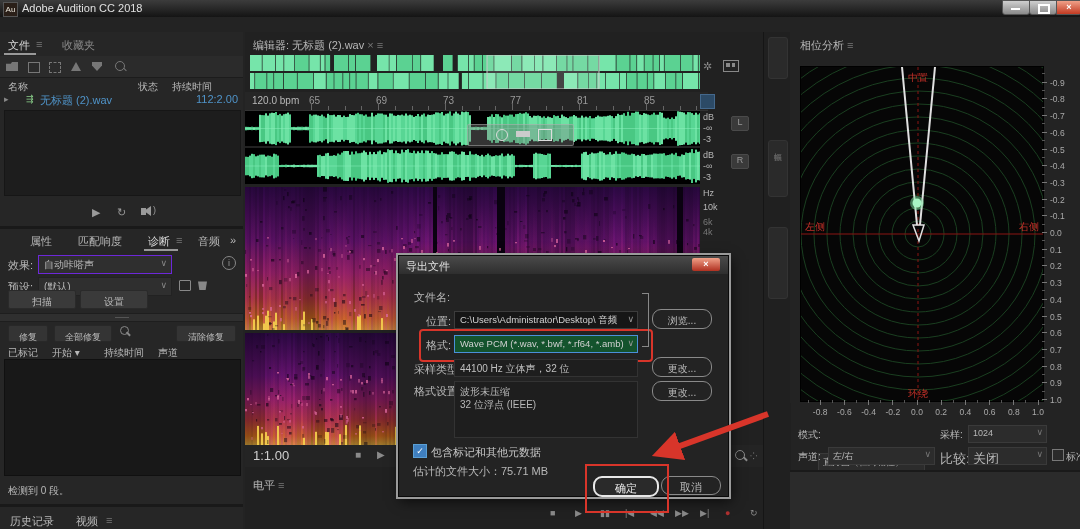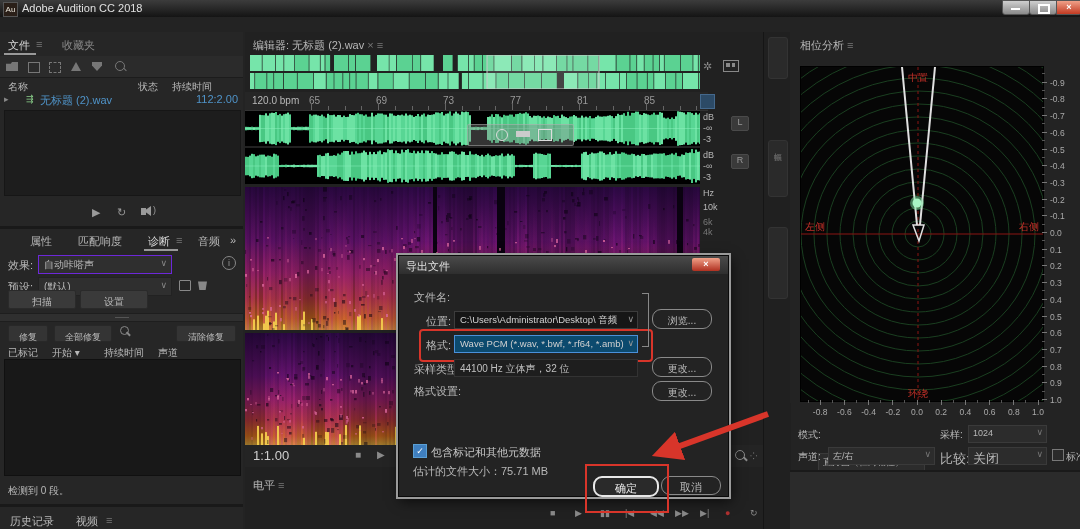--- a/index.html
+++ b/index.html
@@ -2784,35 +2784,39 @@
     <span class="abs txt dim" style="left:15px;top:34px;">文件名:</span>
 
     <span class="abs txt dim" style="left:27px;top:58px;">位置:</span>
     <div class="abs clip" style="left:55px;top:55px;width:182px;height:16px;background:#161616;border:1px solid #3c3c3c;">
         <span class="abs txt" style="left:5px;top:2px;color:#d0d0d0;font-size:9.5px;">C:\Users\Administrator\Desktop\ 音频</span>
         <span class="abs" style="right:3px;top:2px;color:#999;font-size:9px;">∨</span>
       </div>
     <div class="abs" style="left:253px;top:53px;width:58px;height:18px;border:1px solid #8a8a8a;border-radius:9px;text-align:center;"><span class="txt dim" style="font-size:10px;line-height:18px;">浏览...</span></div>
 
     <span class="abs txt dim" style="left:27px;top:82px;">格式:</span>
-    <div class="abs clip" style="left:55px;top:79px;width:182px;height:16px;background:#0c4a6e;border:1px solid #4a90d9;">
+    <div class="abs clip" style="left:55px;top:79px;width:182px;height:16px;background:#14532d;border:1px solid #4a90d9;">
         <span class="abs txt" style="left:5px;top:2px;color:#d0d0d0;font-size:9.5px;">Wave PCM (*.wav, *.bwf, *.rf64, *.amb)</span>
         <span class="abs" style="right:3px;top:2px;color:#999;font-size:9px;">∨</span>
       </div>
     <div class="abs" style="left:20px;top:73px;width:230px;height:29px;border:2px solid #d8352a;border-radius:4px;"></div>
 
     <div class="abs" style="left:243px;top:37px;width:6px;height:52px;border-right:1px solid #888;border-top:1px solid #888;border-bottom:1px solid #888;"></div>
 
     <span class="abs txt dim" style="left:15px;top:106px;">采样类型:</span>
     <div class="abs clip" style="left:55px;top:103px;width:182px;height:16px;background:#1e1e1e;border:1px solid #333;">
         <span class="abs txt" style="left:5px;top:2px;color:#c0c0c0;font-size:10px;">44100 Hz 立体声，32 位</span>
       </div>
     <div class="abs" style="left:253px;top:101px;width:58px;height:18px;border:1px solid #8a8a8a;border-radius:9px;text-align:center;"><span class="txt dim" style="font-size:10px;line-height:18px;">更改...</span></div>
 
     <span class="abs txt dim" style="left:15px;top:128px;">格式设置:</span>
+    <div class="abs" style="left:55px;top:125px;width:182px;height:55px;background:#1e1e1e;border:1px solid #333;">
+      <span class="abs txt dim" style="left:5px;top:3px;font-size:10px;">波形未压缩</span>
+      <span class="abs txt dim" style="left:5px;top:16px;font-size:10px;">32 位浮点 (IEEE)</span>
+    </div>
     <div class="abs" style="left:253px;top:125px;width:58px;height:18px;border:1px solid #8a8a8a;border-radius:9px;text-align:center;"><span class="txt dim" style="font-size:10px;line-height:18px;">更改...</span></div>
 
     <div class="abs" style="left:14px;top:188px;width:12px;height:12px;background:#3f7fbf;border:1px solid #5a9fd4;color:#fff;font-size:9px;line-height:12px;text-align:center;">✓</div>
     <span class="abs txt" style="left:32px;top:189px;color:#c8c8c8;">包含标记和其他元数据</span>
     <span class="abs txt dim" style="left:14px;top:208px;">估计的文件大小：75.71 MB</span>
 
     <div class="abs" style="left:194px;top:220px;width:62px;height:17px;border:2px solid #e8e8e8;border-radius:9px;text-align:center;background:#2a2a2a;"><span class="txt" style="font-size:11px;line-height:16px;color:#eee;">确定</span></div>
     <div class="abs" style="left:262px;top:220px;width:58px;height:17px;border:1px solid #8a8a8a;border-radius:9px;text-align:center;"><span class="txt dim" style="font-size:11px;line-height:17px;">取消</span></div>
     <div class="abs" style="left:186px;top:208px;width:80px;height:45px;border:2px solid #d8352a;"></div>
   </div>

